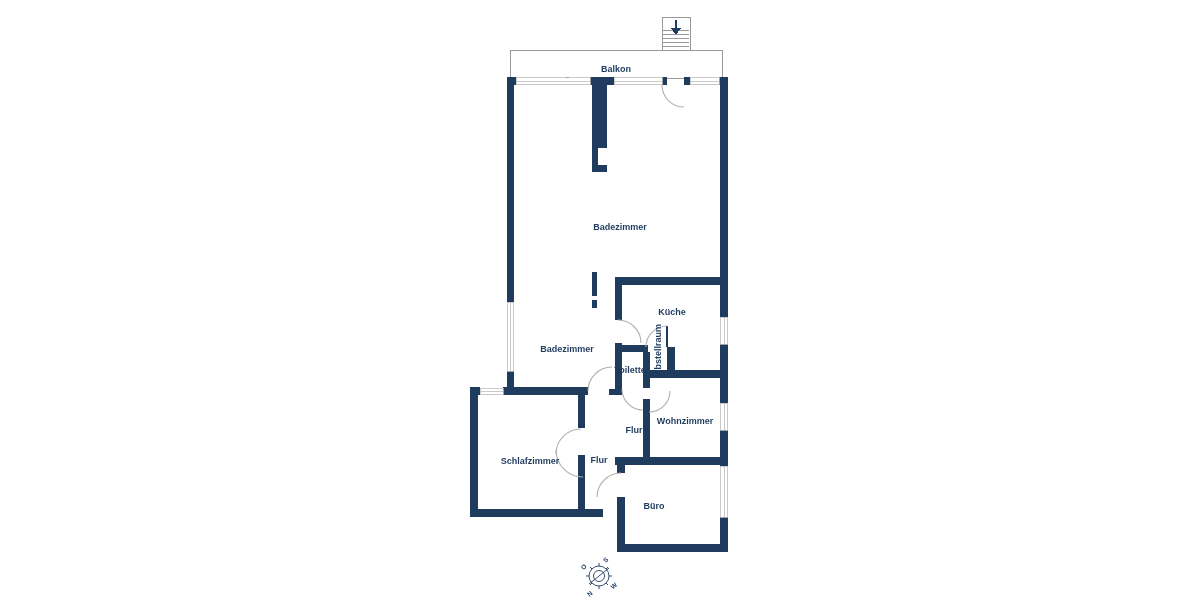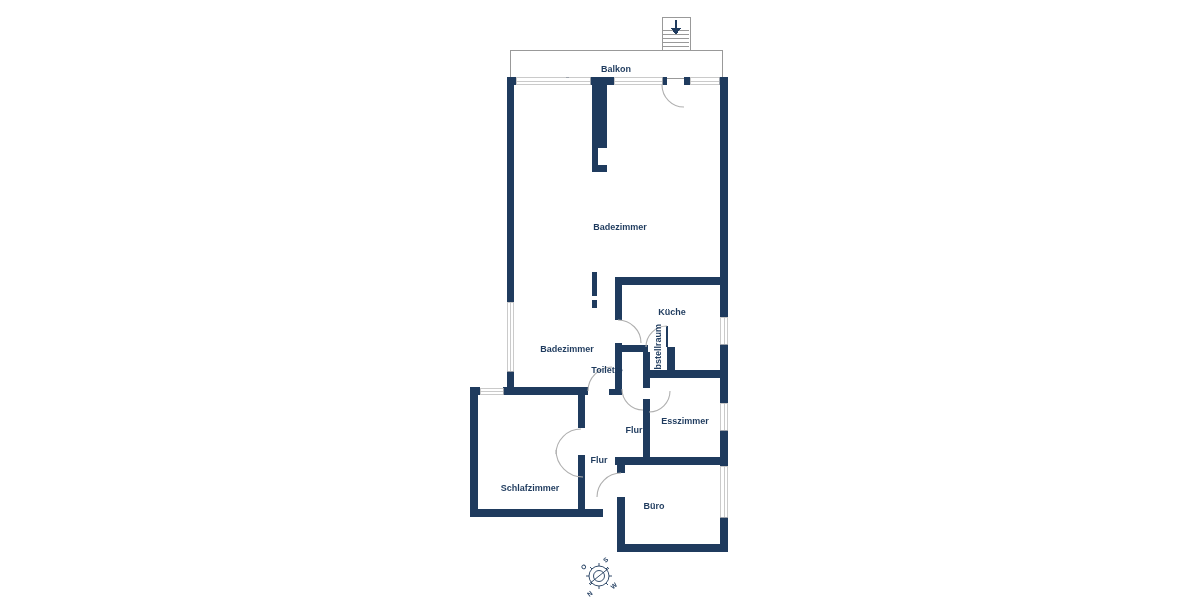--- a/index.html
+++ b/index.html
@@ -162,19 +162,19 @@
         <text x="614" y="588" transform="rotate(-40 614 586)">W</text>
       </g>
     </g>
   </svg>
 
   <div class="room-label" style="left:616px;top:69px">Balkon</div>
   <div class="room-label" style="left:620px;top:227px">Badezimmer</div>
   <div class="room-label" style="left:567px;top:349px">Badezimmer</div>
   <div class="room-label" style="left:672px;top:312px">Küche</div>
   <div class="room-label rot" style="left:658px;top:350px">Abstellraum</div>
-  <div class="room-label" style="left:607px;top:370px">Toilette</div>
-  <div class="room-label" style="left:685px;top:421px">Esszimmer</div>
+  <div class="room-label" style="left:630px;top:370px">Toilette</div>
+  <div class="room-label" style="left:685px;top:421px">Wohnzimmer</div>
   <div class="room-label" style="left:634px;top:430px">Flur</div>
-  <div class="room-label" style="left:530px;top:488px">Schlafzimmer</div>
+  <div class="room-label" style="left:530px;top:461px">Schlafzimmer</div>
   <div class="room-label" style="left:599px;top:460px">Flur</div>
   <div class="room-label" style="left:654px;top:506px">Büro</div>
 </div>
 
 </body></html>

